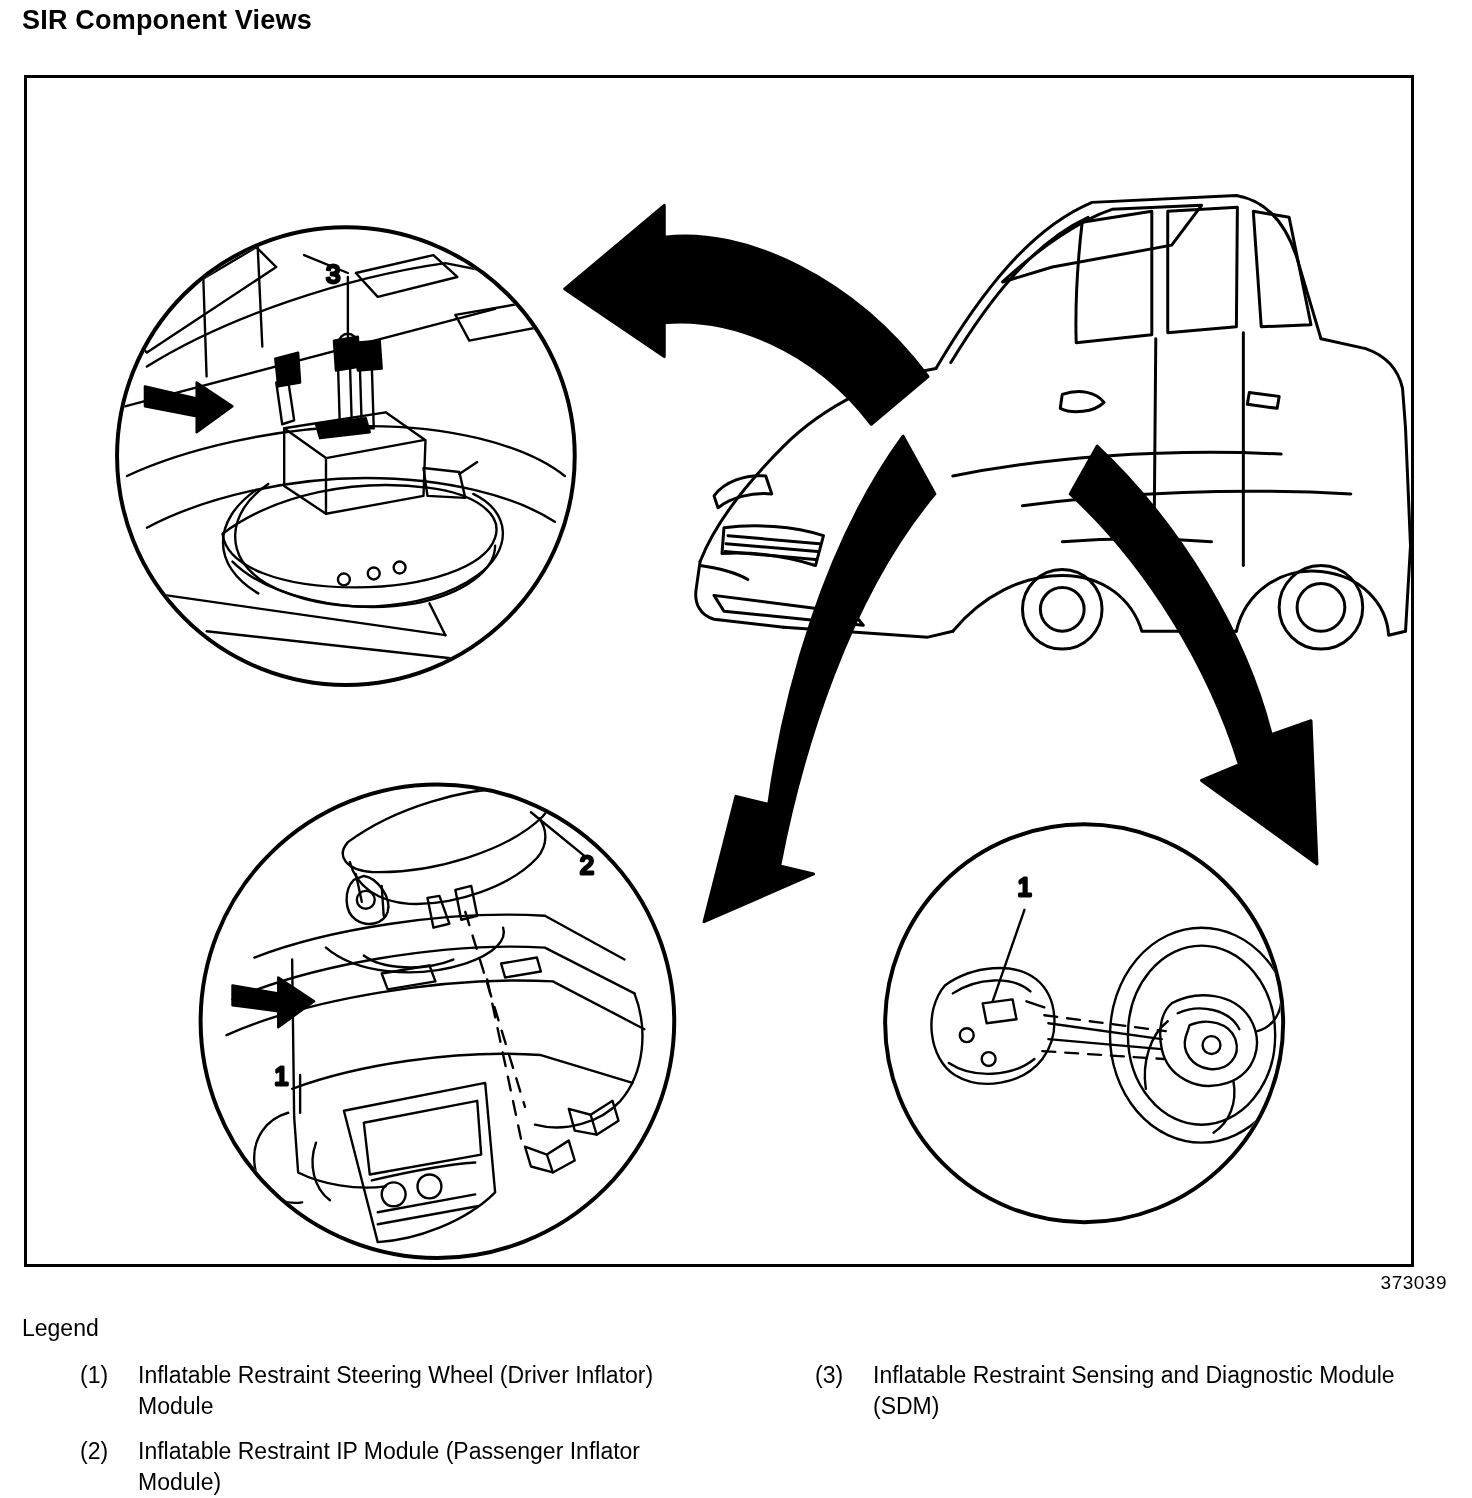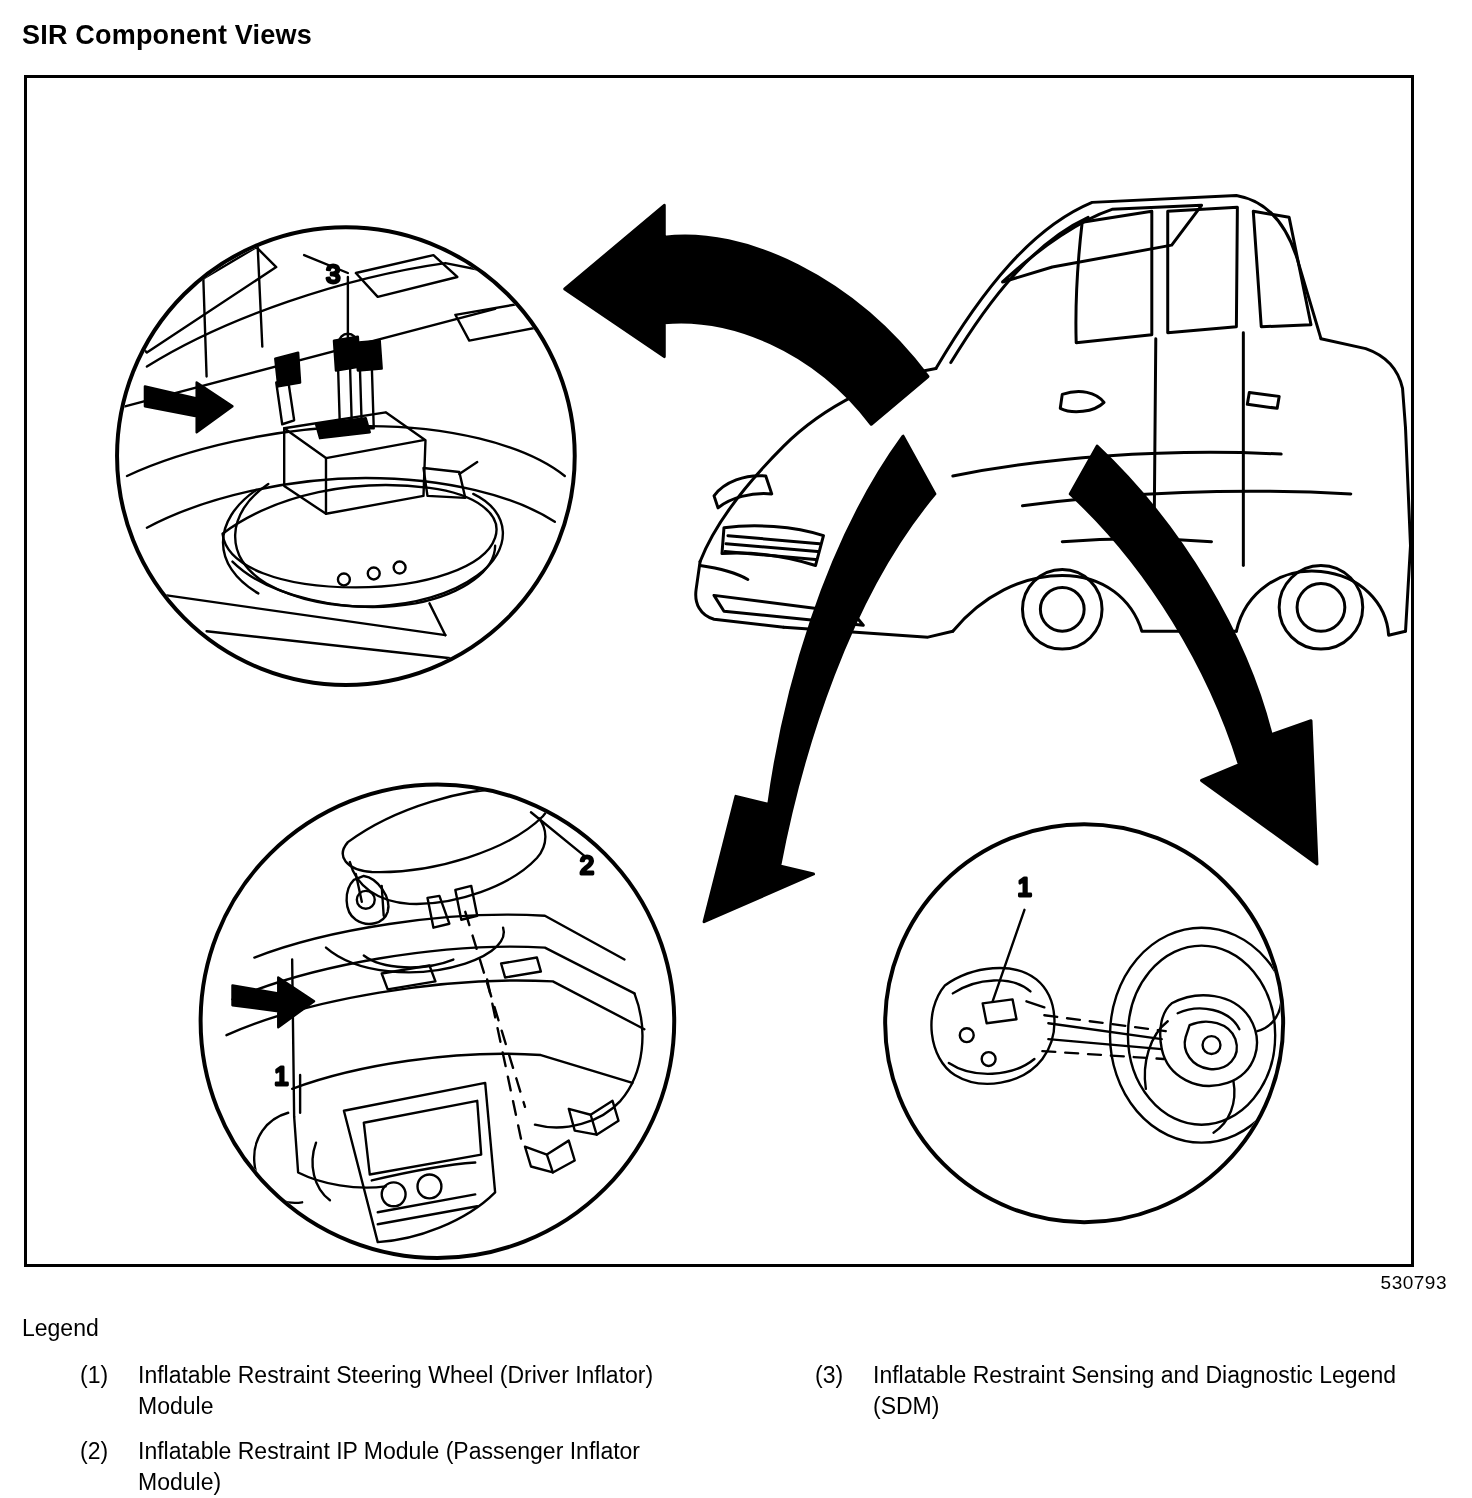--- a/index.html
+++ b/index.html
@@ -11,21 +11,21 @@
     width: 1472px;
     height: 1498px;
     position: relative;
     font-family: "Liberation Sans", sans-serif;
     color: #000000;
     overflow: hidden;
   }
   #page-title {
     position: absolute;
     left: 22px;
-    top: 20px;
+    top: 5px;
     font-size: 27px;
     font-weight: bold;
     letter-spacing: 0.2px;
   }
   #figure-frame {
     position: absolute;
     left: 24px;
     top: 75px;
     width: 1390px;
     height: 1192px;
@@ -301,33 +301,33 @@
       </g>
 
       <text class="calloutnum" x="300" y="206">3</text>
       <text class="calloutnum" x="555" y="800">2</text>
       <text class="calloutnum" x="995" y="822">1</text>
       <text class="calloutnum" x="248" y="1012" font-size="24">1</text>
     </g>
   </svg>
 </div>
 
-<div id="figure-id">530793</div>
+<div id="figure-id">373039</div>
 
 <div id="legend-title">Legend</div>
 
 <div class="legend-col" id="legend-col-left">
   <div class="legend-item">
     <span class="legend-num">(1)</span>
     <span class="legend-text">Inflatable Restraint Steering Wheel (Driver Inflator) Module</span>
   </div>
   <div class="legend-item">
     <span class="legend-num">(2)</span>
     <span class="legend-text">Inflatable Restraint IP Module (Passenger Inflator Module)</span>
   </div>
 </div>
 
 <div class="legend-col" id="legend-col-right">
   <div class="legend-item">
     <span class="legend-num">(3)</span>
-    <span class="legend-text">Inflatable Restraint Sensing and Diagnostic Legend (SDM)</span>
+    <span class="legend-text">Inflatable Restraint Sensing and Diagnostic Module (SDM)</span>
   </div>
 </div>
 
 </body></html>

